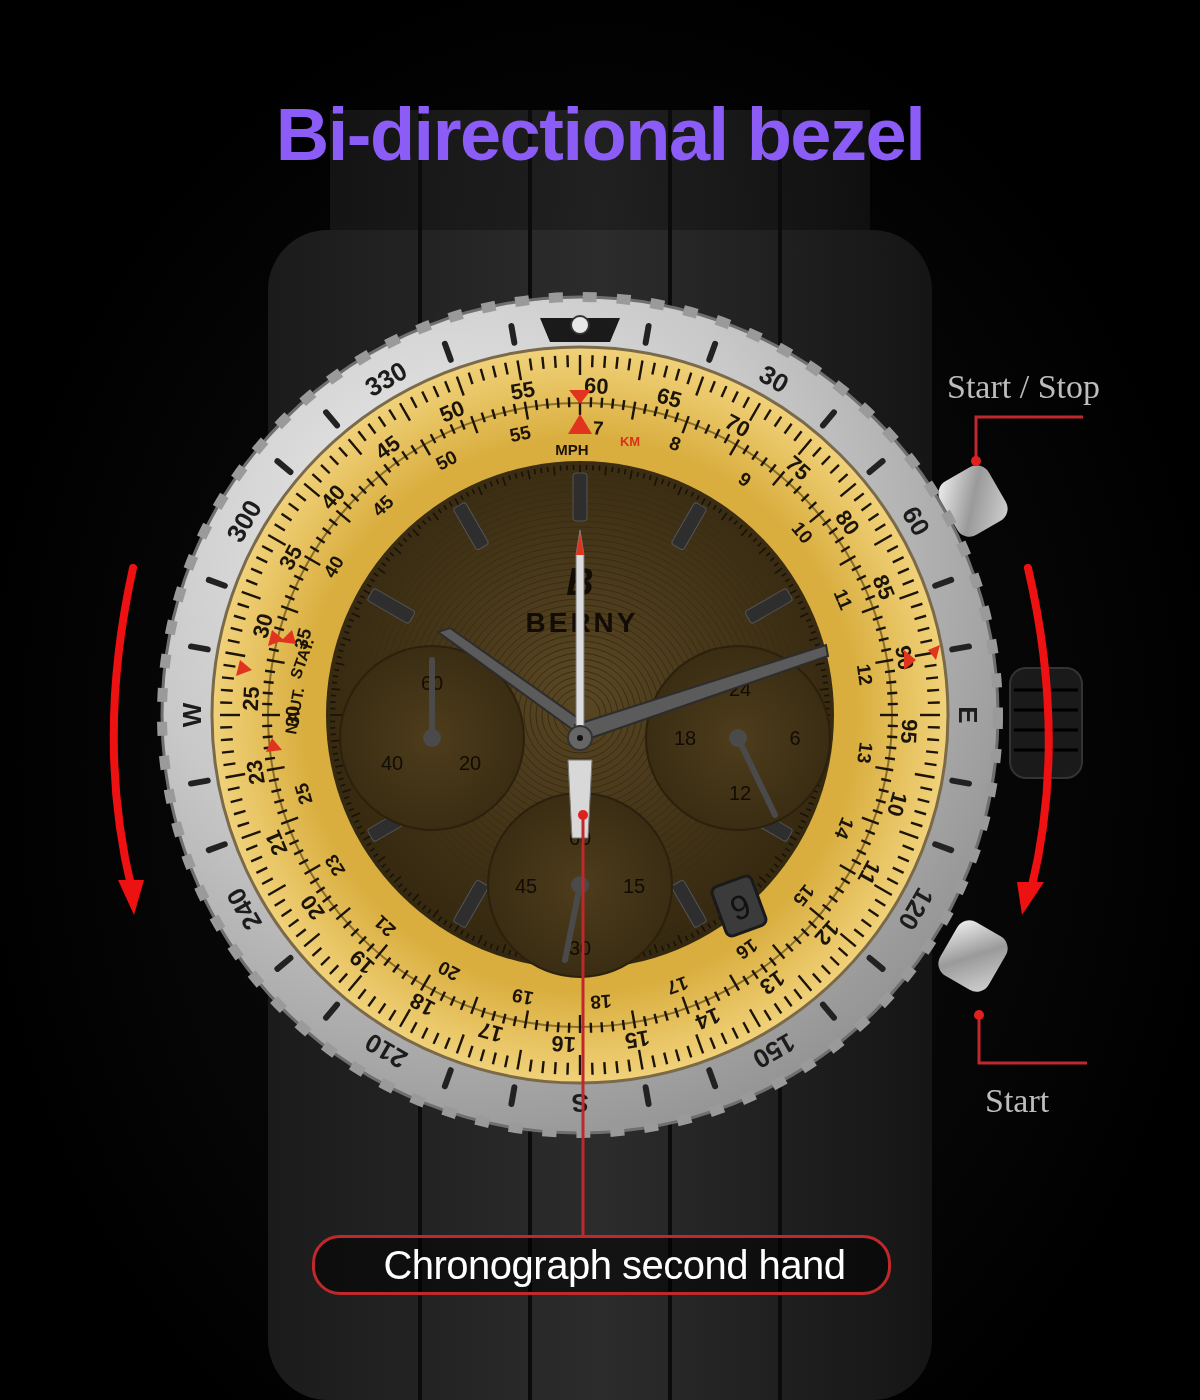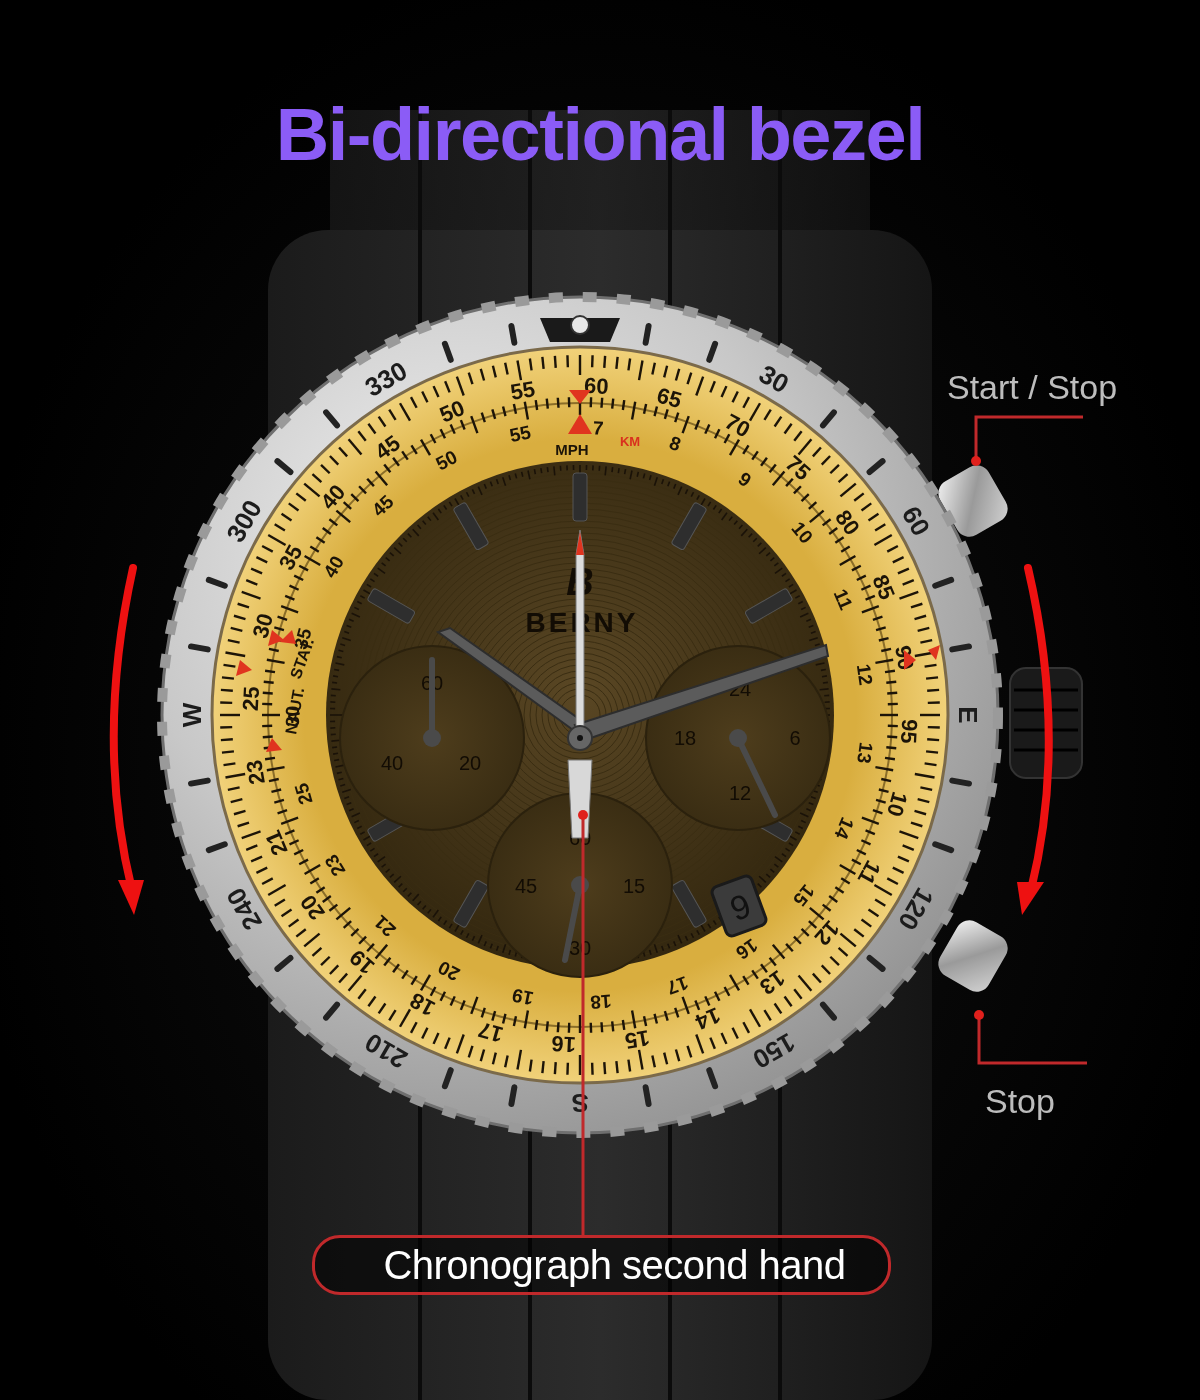--- a/index.html
+++ b/index.html
@@ -1,19 +1,19 @@
 <!DOCTYPE html>
 <html><head>
 <meta charset="utf-8">
 <style>
   html, body { margin: 0; padding: 0; background: #000; }
   body { width: 1200px; height: 1400px; position: relative; overflow: hidden; font-family: "Liberation Sans", "DejaVu Sans", sans-serif; }
   .stage { position: absolute; inset: 0; background: radial-gradient(ellipse at 50% 55%, #141414 0%, #070707 45%, #000 75%); }
   .headline { position: absolute; left: 0; right: 0; top: 98px; text-align: center; color: #8b5cf6; font-weight: 700; font-size: 74px; letter-spacing: -1.5px; line-height: 1; z-index: 5; }
-  .callout-label { position: absolute; color: #bdbdbd; font-size: 34px; z-index: 5; }
+  .callout-label { position: absolute; color: #bdbdbd; font-size: 34px; z-index: 5; font-family: Liberation Serif, serif; }
   .callout-start { left: 947px; top: 368px; }
   .callout-reset { left: 985px; top: 1082px; }
   .pill { position: absolute; left: 312px; top: 1235px; width: 573px; height: 54px; border: 3px solid #c0292b; border-radius: 28px; background: rgba(0,0,0,0.55); z-index: 5; display: flex; align-items: center; justify-content: center; }
   .pill span { color: #fff; font-size: 40px; letter-spacing: -0.5px; margin-left: 26px; }
   svg.watch { position: absolute; left: 0; top: 0; }
 </style>
 </head>
 <body>
 
 <div class="stage"></div>
@@ -924,16 +924,16 @@
     <polygon points="118,880 144,880 134,915" fill="#ee1111"></polygon>
   </g>
   <g>
     <path d="M1028 568 Q 1068 740 1031 890" stroke="#ee1111" stroke-width="8" fill="none" stroke-linecap="round"></path>
     <polygon points="1017,882 1044,882 1022,915" fill="#ee1111"></polygon>
   </g>
 </svg>
 
 <div class="headline">Bi-directional bezel</div>
 <div class="callout-label callout-start">Start / Stop</div>
-<div class="callout-label callout-reset">Stop</div>
+<div class="callout-label callout-reset">Start</div>
 <div class="pill">
   <span>Chronograph second hand</span>
 </div>
 
 </body></html>

